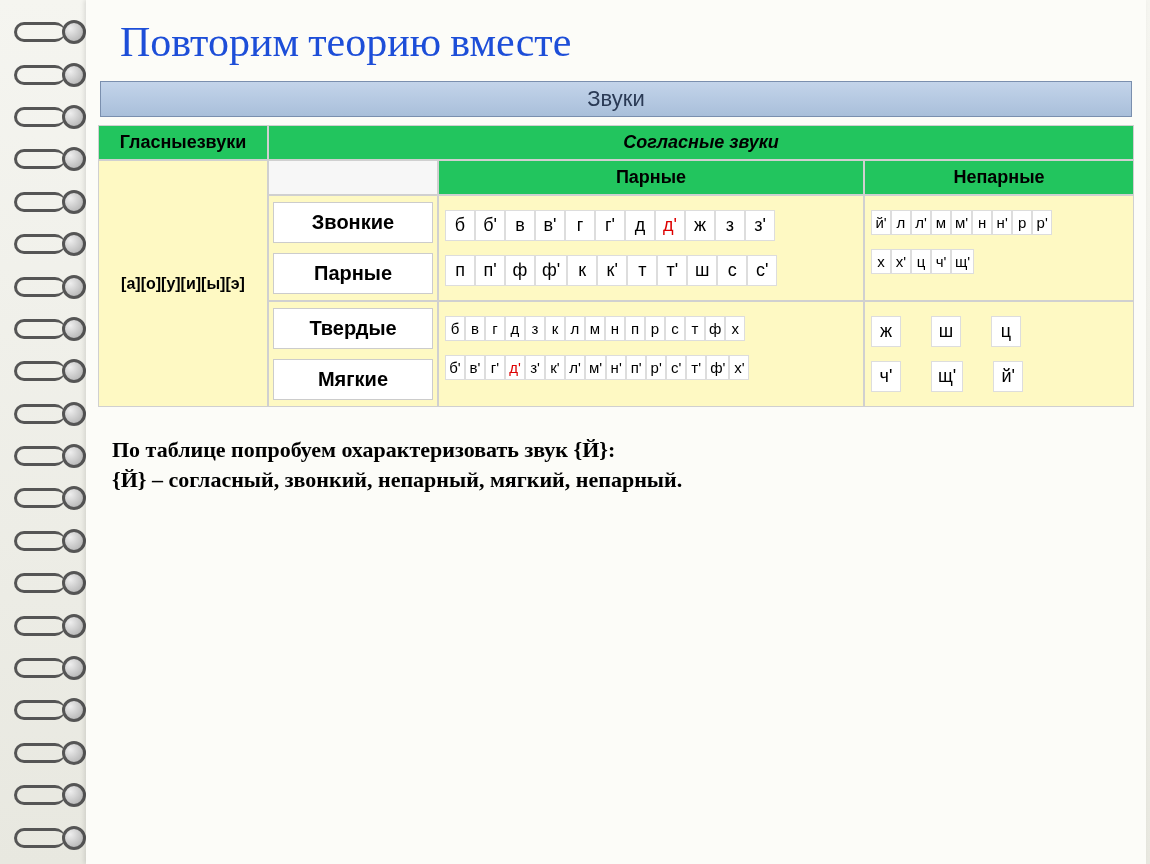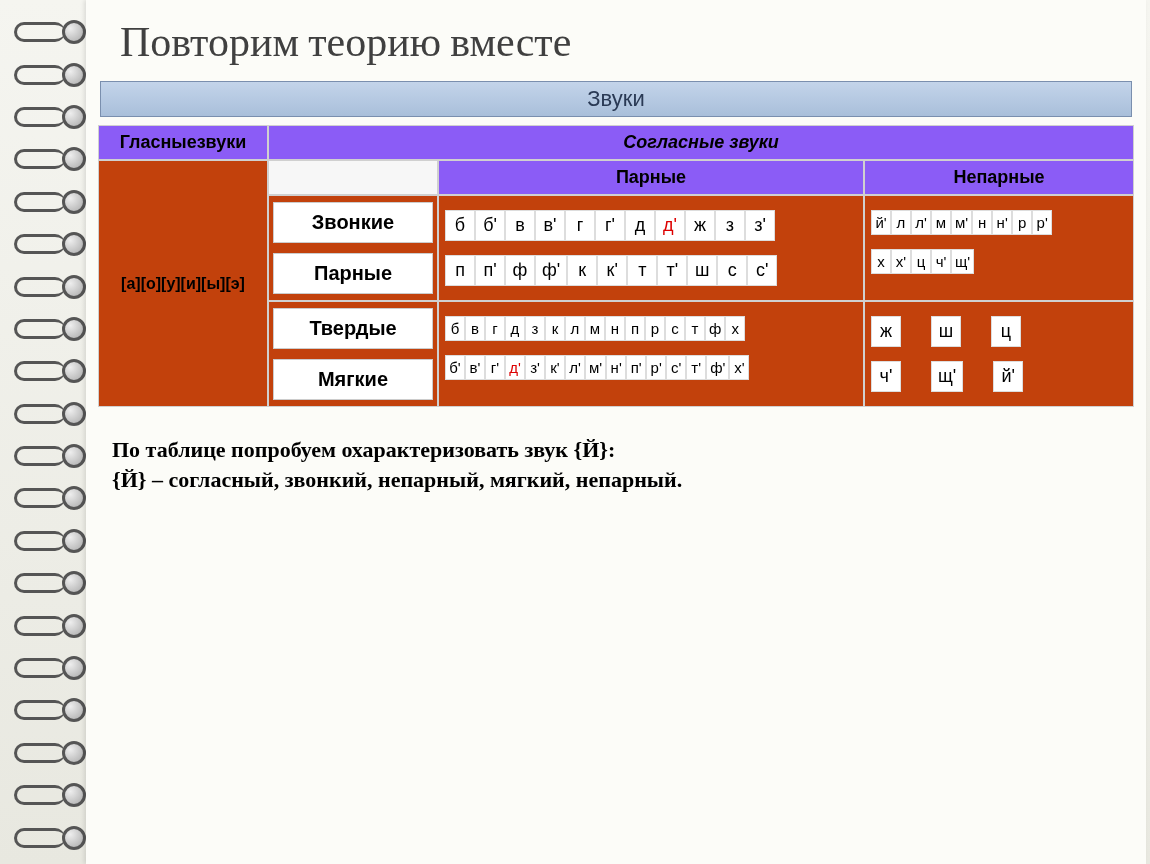--- a/index.html
+++ b/index.html
@@ -57,47 +57,47 @@
     right: 4px;
     bottom: 0;
     background: #fcfcf8;
     box-shadow: -2px 0 4px rgba(0,0,0,0.1);
     padding: 0;
   }
   h1.title {
     font-family: Cambria, Georgia, serif;
     font-weight: normal;
     font-size: 42px;
-    color: #404040;
+    color: #1d4ed8;
     margin: 18px 0 14px 34px;
   }
   .banner {
     margin: 14px 14px 8px 14px;
     background: linear-gradient(to bottom, #c3d4ea 0%, #a9bfda 100%);
     border: 1px solid #7a8fae;
     text-align: center;
     font-size: 22px;
     color: #2a3a55;
     padding: 4px 0;
   }
   .grid {
     display: grid;
     grid-template-columns: 170px 170px 1fr 270px;
     grid-template-rows: auto auto auto auto;
     margin: 0 12px;
     background: #fff;
   }
   .cell {
     border: 1px solid #d0d0d0;
-    background: #c2410c;
+    background: #fef9c3;
     padding: 6px 4px;
     font-size: 18px;
     text-align: center;
   }
-  .hdr { font-weight: bold; background: #8b5cf6; }
+  .hdr { font-weight: bold; background: #22c55e; }
   .vowel-lbl { font-size: 16px; font-weight: bold; }
   .pillbox {
     display: flex;
     flex-direction: column;
     gap: 10px;
   }
   .pill {
     border: 1px solid #ccc;
     background: #fff;
     font-weight: bold;

